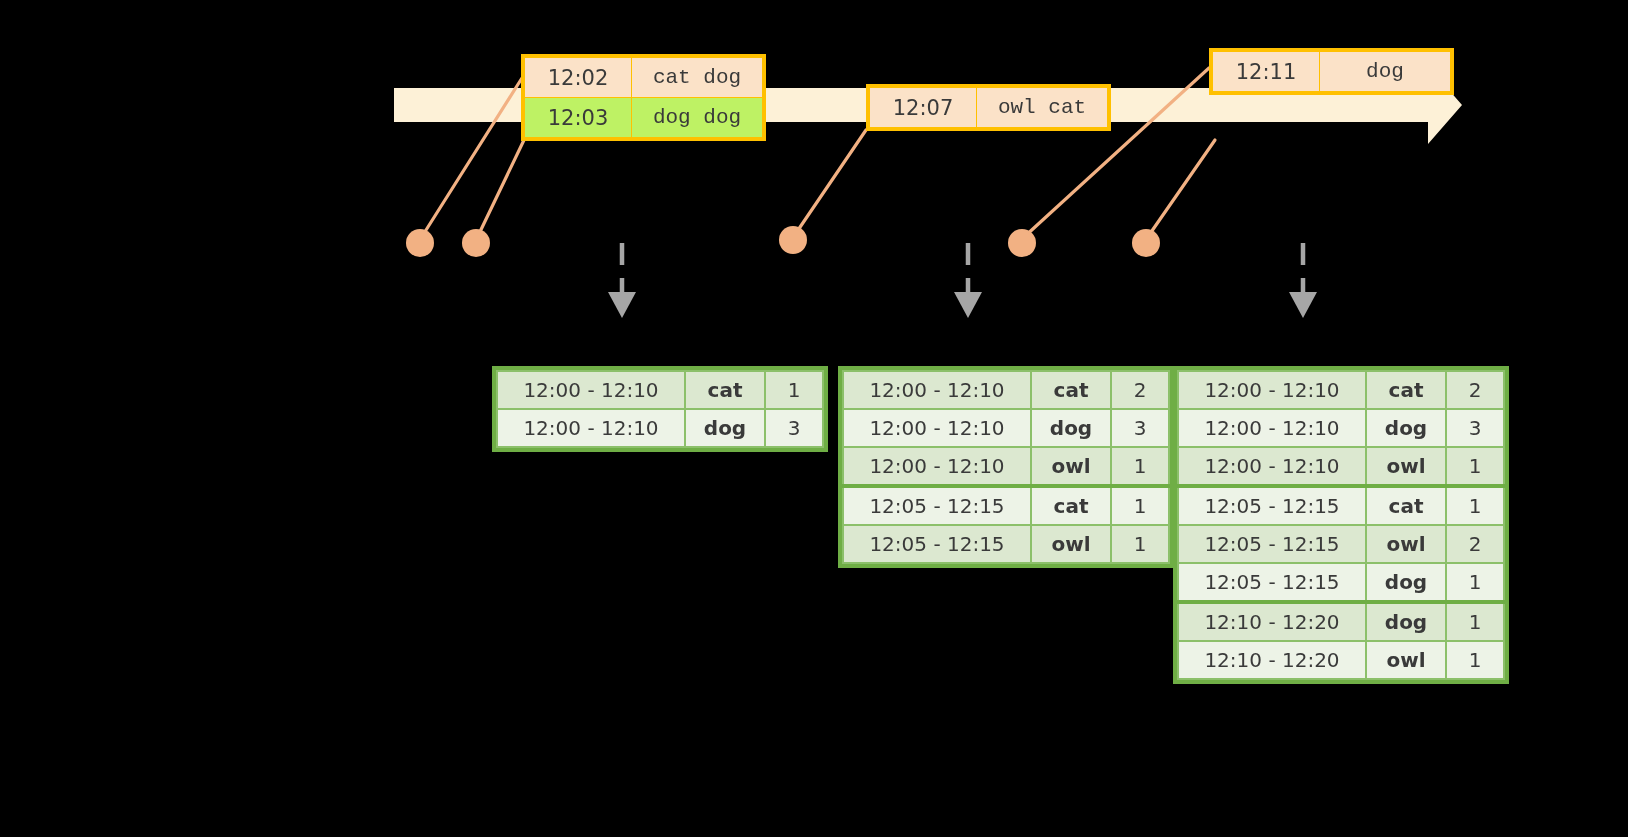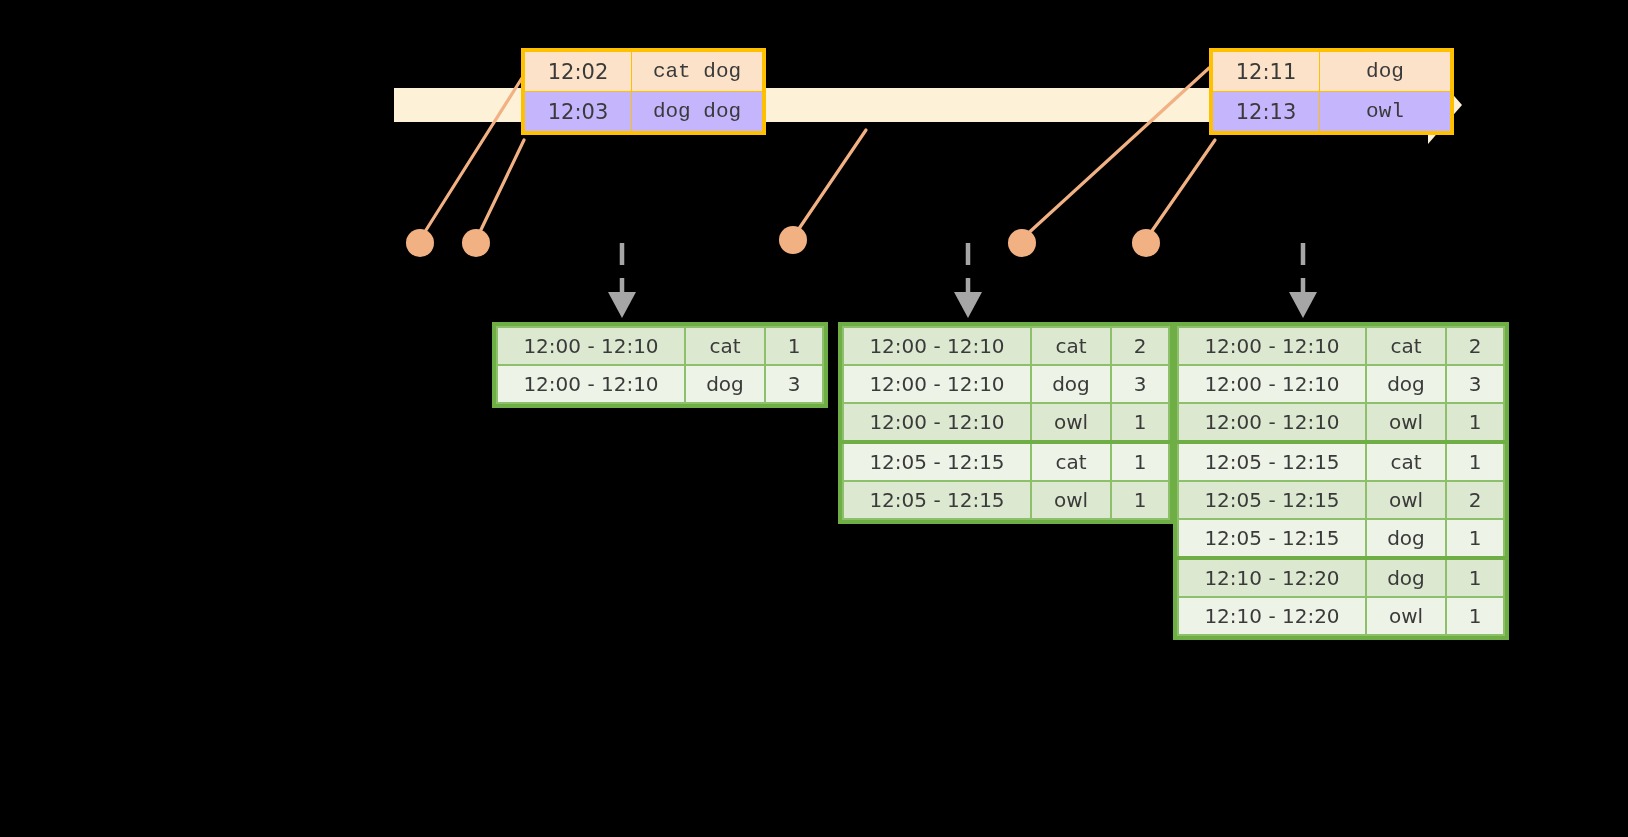--- a/index.html
+++ b/index.html
@@ -43,46 +43,47 @@
     border: 1.5px solid #FFC000;
     font-size: 21px;
     color: #3a3a3a;
     text-align: center;
     height: 39px;
     padding: 0 10px;
     white-space: nowrap;
     font-family: "DejaVu Sans", sans-serif;
   }
   .event-table tr.r0 td { background: #FBE2C8; }
-  .event-table tr.r1 td { background: #c4b5fd; }
+  .event-table tr.r1 td { background: #bef264; }
   .event-table td.tcol { width: 86px; }
   .event-table td.vcol { width: 110px; font-family: Liberation Mono, monospace; }
 
   
   .result-table {
     position: absolute;
     border: 4px solid #6FAE45;
     box-sizing: border-box;
     background: #E9F1E1;
+    margin-top: 44px;
   }
   .result-table table {
     border-collapse: collapse;
   }
   .result-table td {
     border: 2px solid #8CC06A;
     font-size: 20px;
     color: #3a3a3a;
     text-align: center;
     height: 36px;
     padding: 0 8px;
     white-space: nowrap;
     font-family: "DejaVu Sans", sans-serif;
   }
   .result-table td.win  { width: 170px; }
-  .result-table td.word { width: 62px; }
+  .result-table td.word { width: 62px; font-weight: bold; }
   .result-table td.cnt  { width: 40px; }
   .result-table tr.shade td { background: #DCE8D0; }
   .result-table tr.plain td { background: #EDF3E7; }
   
   .result-table tr.sep td { border-top: 4px solid #6FAE45; }
 </style>
 </head>
 <body>
 
 <div id="stage">
@@ -118,47 +119,53 @@
         <line x1="968" y1="243" x2="968" y2="295" stroke-dasharray="22 13"></line>
         <path d="M 954 292 L 982 292 L 968 318 Z" stroke="none"></path>
       </g>
       <g>
         <line x1="1303" y1="243" x2="1303" y2="295" stroke-dasharray="22 13"></line>
         <path d="M 1289 292 L 1317 292 L 1303 318 Z" stroke="none"></path>
       </g>
     </g>
   </svg>
 
-  <div class="event-table" style="left:521px; top:48px;">
+  <div class="event-table" style="left:521px; top:54px;">
     <table>
       <tbody>
           <tr class="r0">
         <td class="tcol">12:02</td>
         <td class="vcol">cat dog</td>
       </tr>
       <tr class="r1">
         <td class="tcol">12:03</td>
         <td class="vcol">dog dog</td>
       </tr>
     </tbody>
       </table>
   </div>
 
+  <div class="event-table" style="left:866px; top:84px;">
+    <table>
+      <tbody>
+          <tr class="r0">
+        <td class="tcol">12:07</td>
+        <td class="vcol">owl cat</td>
+      </tr>
+    </tbody>
+      </table>
+  </div>
 
   <div class="event-table" style="left:1209px; top:48px;">
     <table>
       <tbody>
           <tr class="r0">
         <td class="tcol">12:11</td>
         <td class="vcol">dog</td>
       </tr>
-      <tr class="r1">
-        <td class="tcol">12:13</td>
-        <td class="vcol">owl</td>
-      </tr>
     </tbody>
       </table>
   </div>
 
   <div class="result-table" style="left:492px; top:322px;">
     <table>
       <tbody>
           <tr class="shade">
         <td class="win">12:00 - 12:10</td>
         <td class="word">cat</td>

